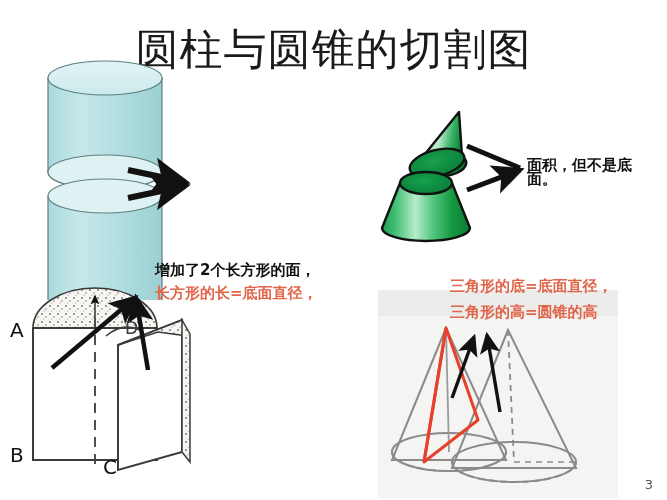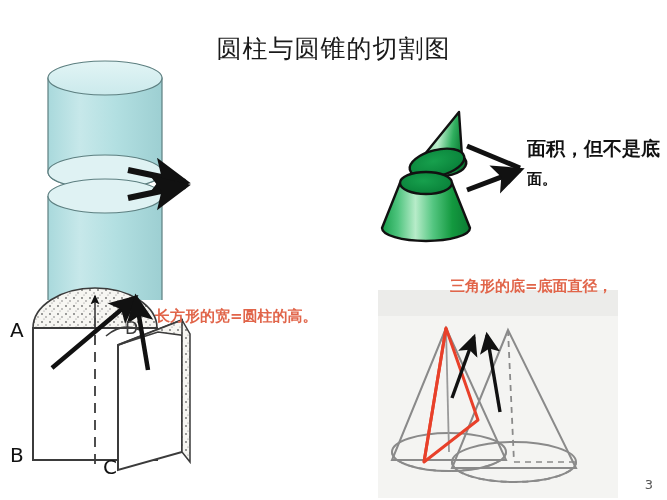--- a/index.html
+++ b/index.html
@@ -10,21 +10,21 @@
     overflow:hidden;
     position:relative;
   }
   #slide{position:absolute;left:0;top:0;width:667px;height:500px;overflow:hidden;background:#fff;}
 
   
   #title{
     position:absolute;left:0;top:26px;width:667px;
     text-align:center;
     font-family:"DejaVu Serif","Liberation Serif",serif;
-    font-size:25px;line-height:46px;
+    font-size:43px;line-height:46px;
     color:#1a1a1a;
     letter-spacing:1px;
     white-space:nowrap;
   }
 
   
   .tline{
     position:absolute;
     font-weight:bold;
     white-space:nowrap;
@@ -173,26 +173,28 @@
       <line x1="424" y1="462" x2="446" y2="328" stroke="#e8402a" stroke-width="3"></line>
     </g>
 
     <g>
       <line x1="452" y1="398" x2="474" y2="337" stroke="#111" stroke-width="3.4" marker-end="url(#arrowHead)"></line>
       <line x1="500" y1="412" x2="487" y2="335" stroke="#111" stroke-width="3.4" marker-end="url(#arrowHead)"></line>
     </g>
   </svg>
 
 
-  <div class="tline blk" style="left:527px;top:136px;font-size:19px;">面积，但不是底</div>
+  <div class="tline blk" style="left:527px;top:156px;font-size:15px;">面积，但不是底</div>
   <div class="tline blk" style="left:527px;top:170px;font-size:15px;">面。</div>
 
-  <div class="tline pnk" style="left:155px;top:307px;font-size:15px;">长方形的宽=圆柱的高。</div>
+  <div class="tline blk" style="left:155px;top:261px;font-size:15px;">增加了2个长方形的面，</div>
+  <div class="tline pnk" style="left:155px;top:284px;font-size:15px;">长方形的长=底面直径，</div>
 
   <div class="tline pnk" style="left:450px;top:277px;font-size:15px;">三角形的底=底面直径，</div>
+  <div class="tline pnk" style="left:450px;top:303px;font-size:15px;">三角形的高=圆锥的高</div>
 
   <div class="tline blk" style="left:10px;top:318px;font-size:20px;font-weight:normal;">A</div>
   <div class="tline blk" style="left:10px;top:443px;font-size:20px;font-weight:normal;">B</div>
   <div class="tline blk" style="left:103px;top:455px;font-size:20px;font-weight:normal;">C</div>
   <div class="tline blk" style="left:125px;top:318px;font-size:17px;font-weight:normal;color:#3b3b3b;">D</div>
 
   <div id="pageno">3</div>
 
 </div>
 

